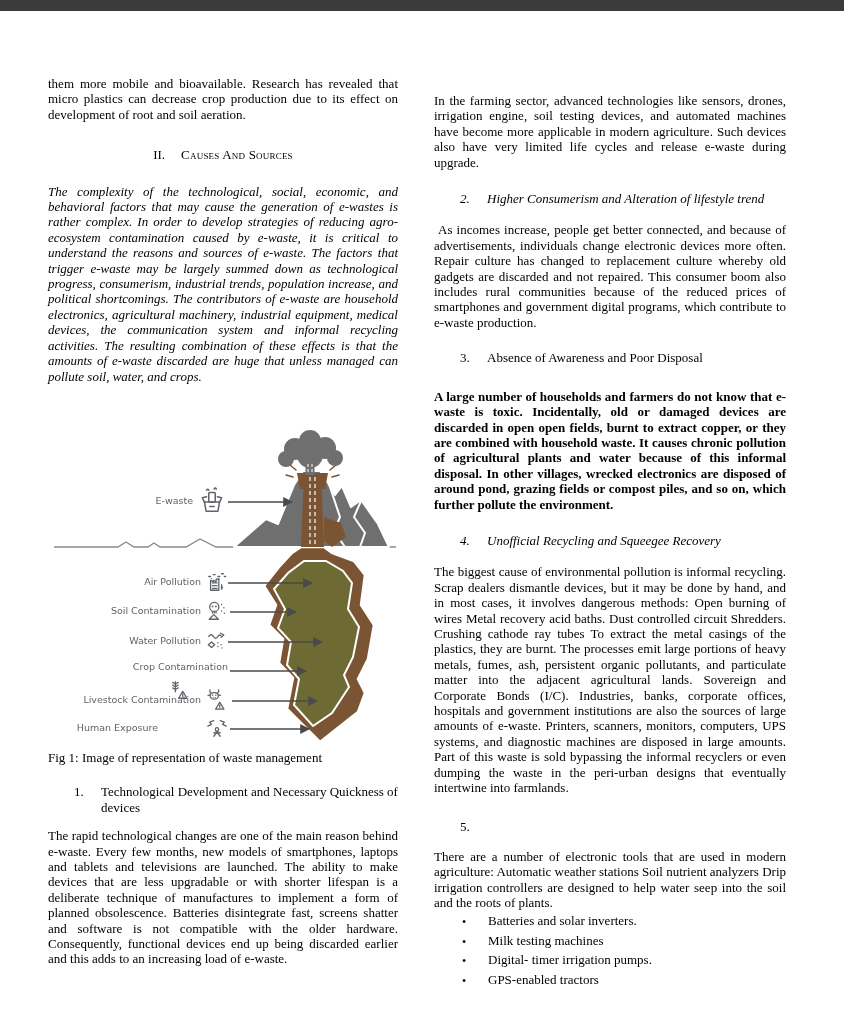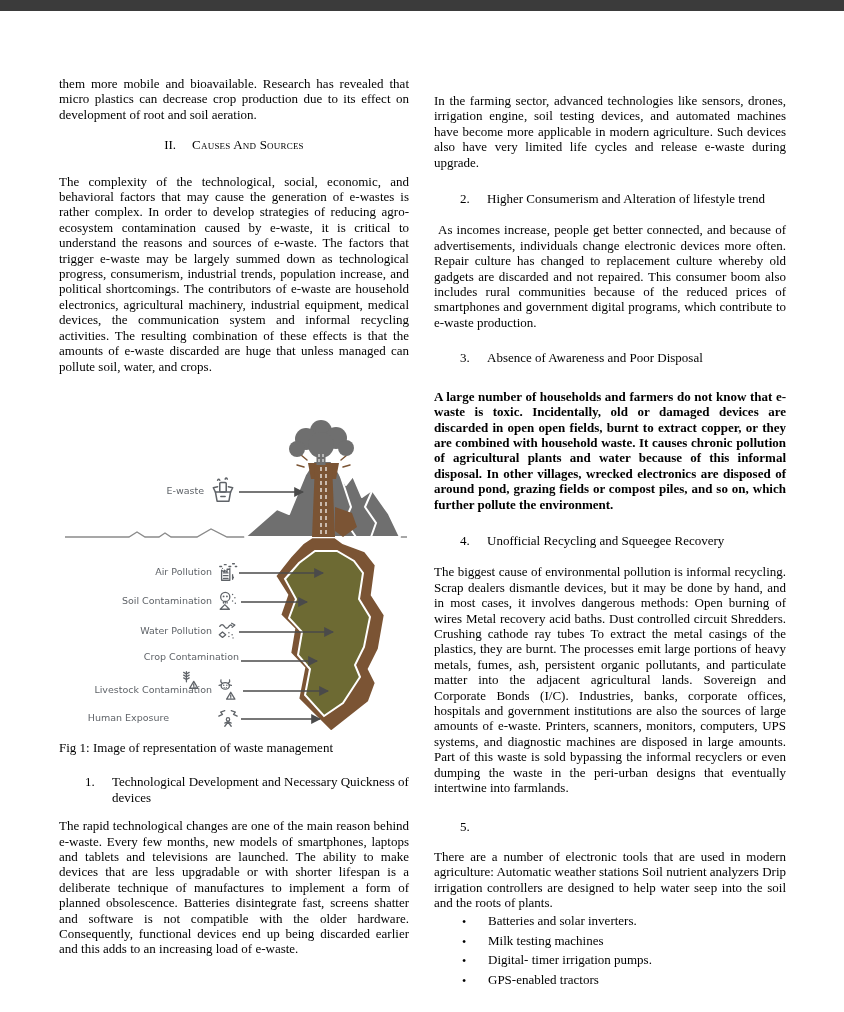--- a/index.html
+++ b/index.html
@@ -2,26 +2,26 @@
 <html><head>
 <meta charset="utf-8">
 <style>
   html,body{margin:0;padding:0;}
   body{
     width:844px;height:1012px;position:relative;background:#ffffff;
     font-family:"Liberation Serif", serif;color:#000;overflow:hidden;
   }
   .topbar{position:absolute;top:0;left:0;width:844px;height:11px;background:#3b3b3b;}
   .col{position:absolute;font-size:13px;line-height:15.4px;}
-  .col-left{left:59px;top:76px;width:350px;}
+  .col-left{left:48px;top:76px;width:350px;}
   .col-right{left:434px;top:93px;width:352px;}
   p{margin:0;text-align:justify;}
-  .section-heading{display:flex;justify-content:center;gap:16px;margin-top:15px;}
+  .section-heading{display:flex;justify-content:center;gap:16px;margin-top:25px;}
   .section-heading .sc{font-variant:small-caps;letter-spacing:.2px;}
-  .mt21{margin-top:21px;} .mt16{margin-top:16px;}
+  .mt21{margin-top:21px;font-style:italic;} .mt16{margin-top:16px;}
   .mt20{margin-top:20px;} .mt23{margin-top:23px;font-weight:bold;} .mt24{margin-top:24px;}
   .mt17{margin-top:14px;} .mt19{margin-top:19px;} .mt13{margin-top:13px;}
   .num-item{display:flex;padding-left:26px;text-align:left;}
   .num-item .num{flex:0 0 27px;}
   .num-item .title{flex:1;}
   .bullets{margin-top:2px;}
   .bullet-row{display:flex;padding-left:28px;line-height:18.4px;}
   .bullet-row .dot{flex:0 0 26px;font-size:12px;padding-top:1px;}
   .figure{position:relative;width:350px;height:325px;margin-top:37px;}
   .figure > svg.scene{position:absolute;left:0;top:0;}

